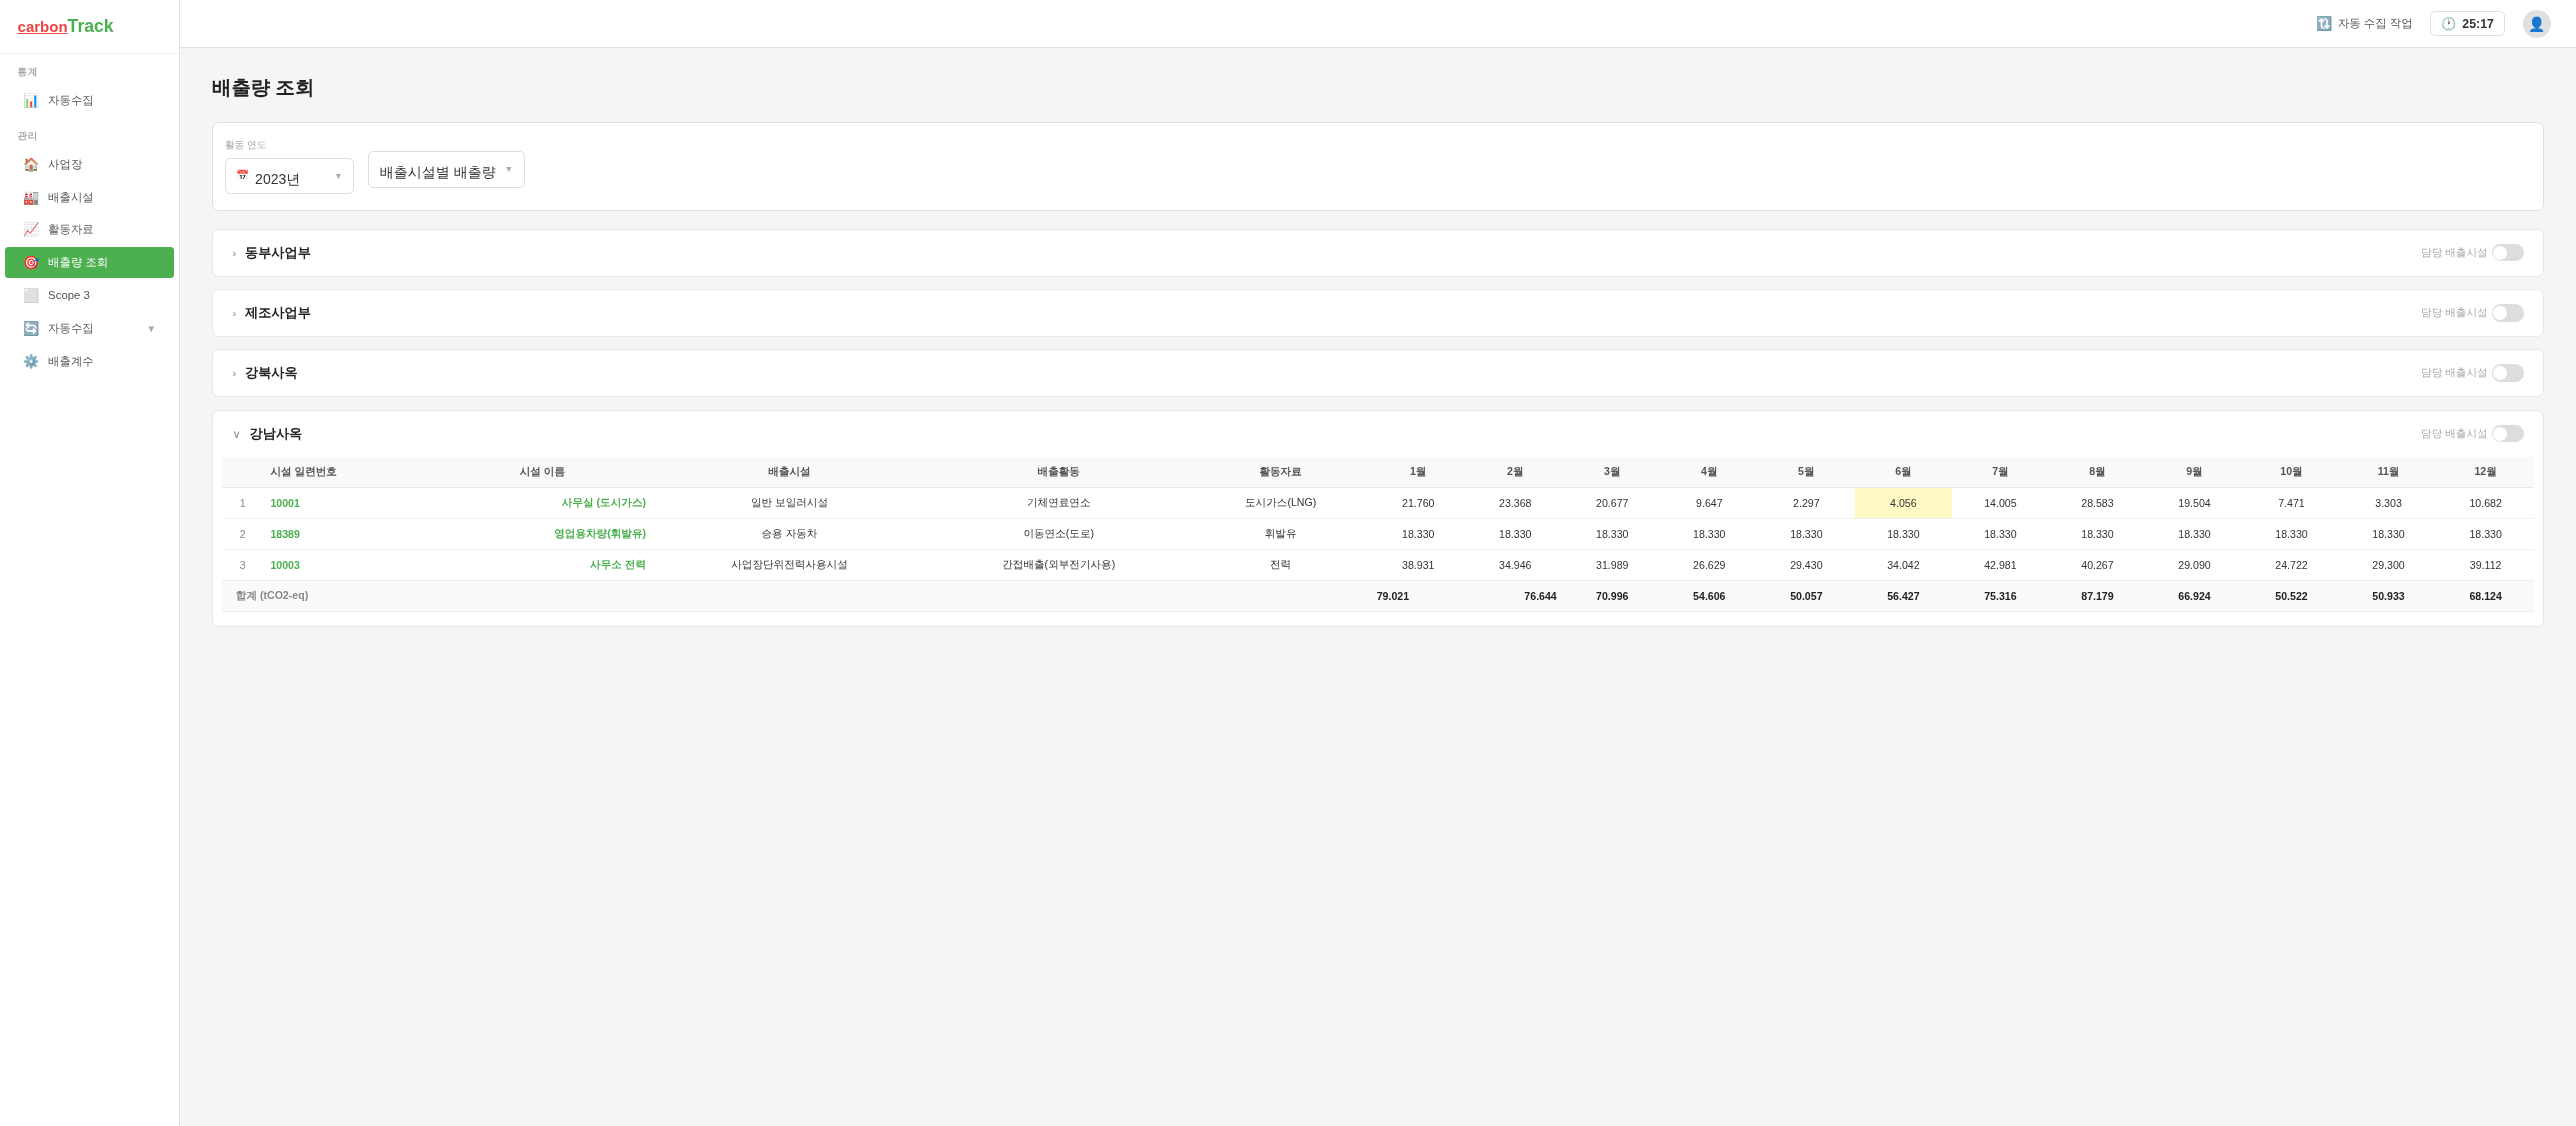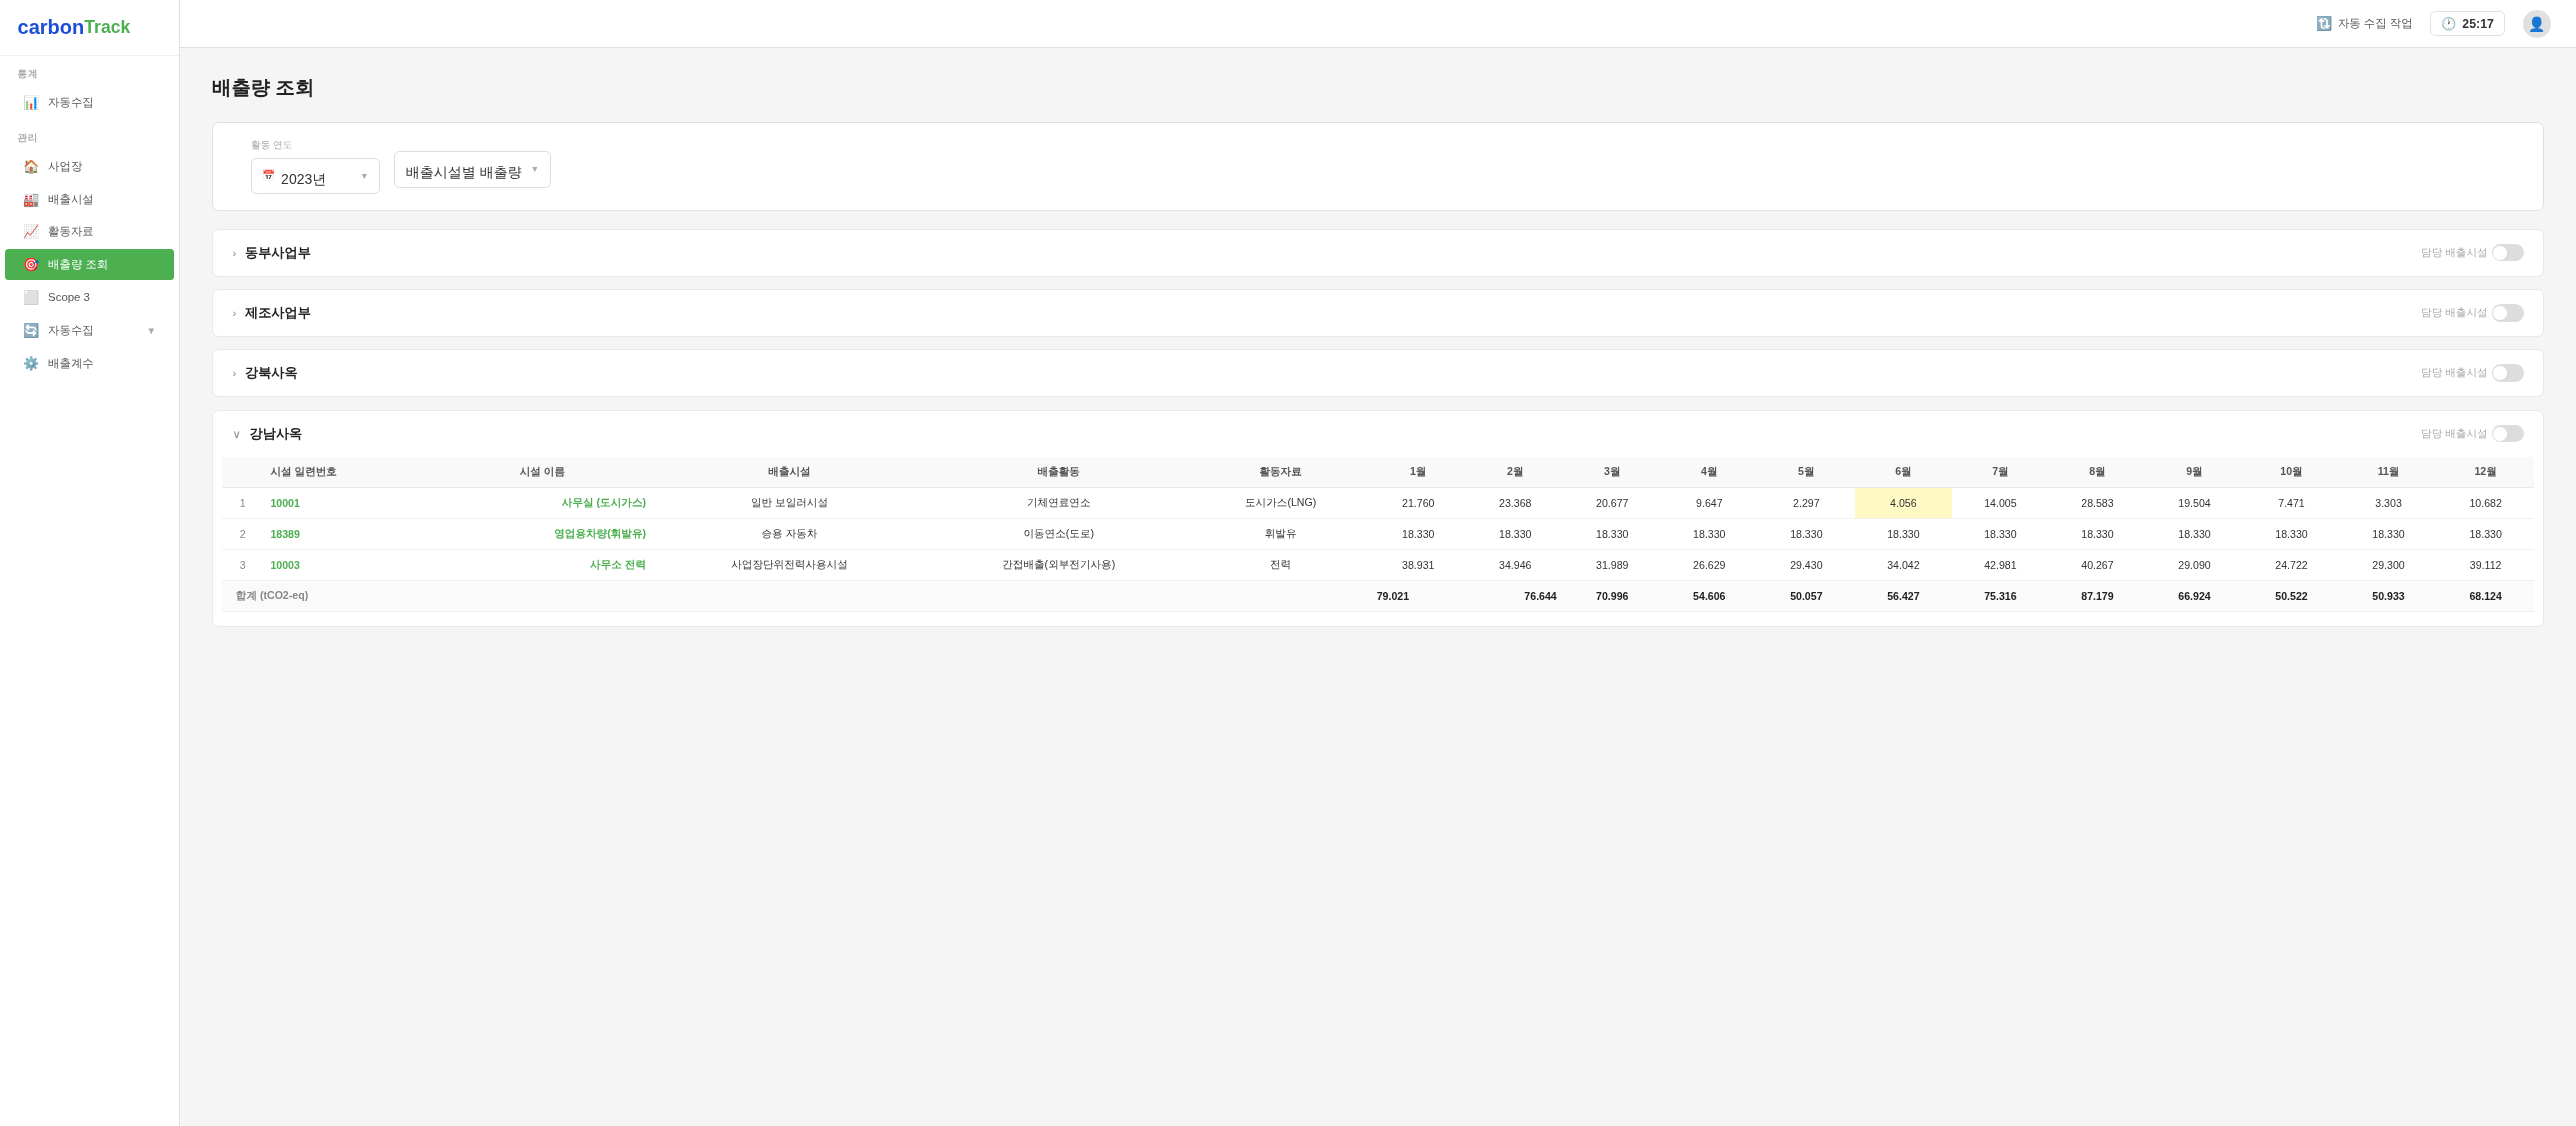--- a/index.html
+++ b/index.html
@@ -14,21 +14,21 @@
       display: flex;
       flex-direction: column;
       height: 100vh;
     }
     .sidebar-logo {
       padding: 16px 17.6px;
       border-bottom: 0.9px solid #f0f0f0;
       display: flex;
       align-items: center;
     }
-    .logo-carbon { color: #1d4ed8; font-weight: 700; font-size: 20px; }
+    .logo-carbon { color: #ef4444; font-weight: 700; font-size: 15px; text-decoration: underline; }
     .logo-track { color: #4caf50; font-weight: 700; font-size: 17.6px; }
     .sidebar-section-label {
       padding: 12.3px 17.6px 5.3px;
       color: #aaa;
       font-size: 9.7px;
       font-weight: 600;
       letter-spacing: 0.05em;
     }
     .sidebar-item {
       display: flex;
@@ -105,21 +105,21 @@
       font-weight: 700;
       color: #222;
       margin-bottom: 21px;
     }
 
     
     .filter-bar {
       background: #fff;
       border: 0.9px solid #e0e0e0;
       border-radius: 7px;
-      padding: 16px 38px;
+      padding: 16px 12px;
       display: flex;
       align-items: center;
       gap: 14px;
       margin-bottom: 17.6px;
     }
     .filter-group { display: flex; flex-direction: column; gap: 3.5px; }
     .filter-label { font-size: 9.7px; color: #aaa; margin-bottom: 1.8px; }
 
     
     .section-block {

